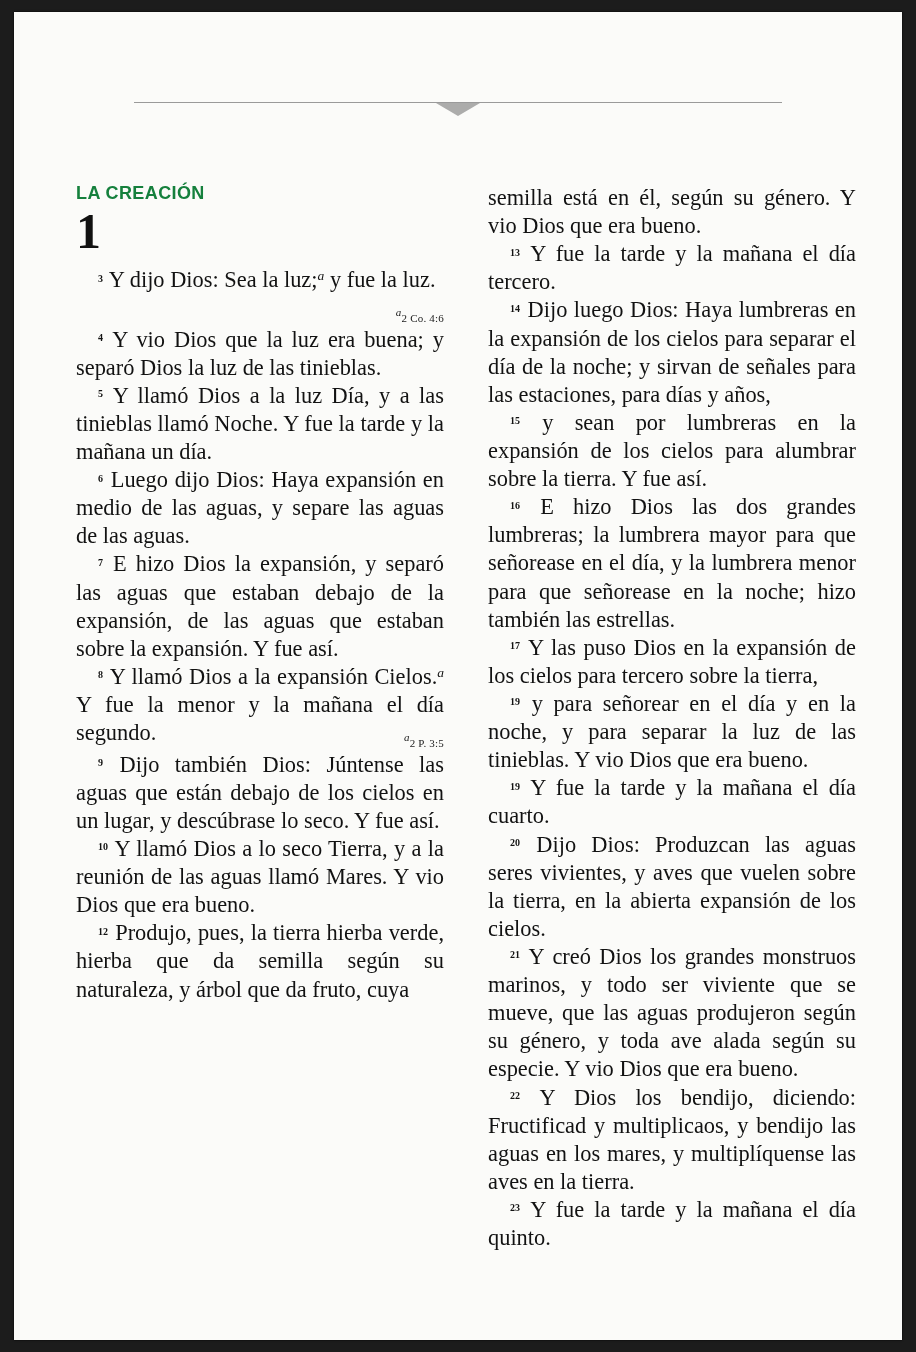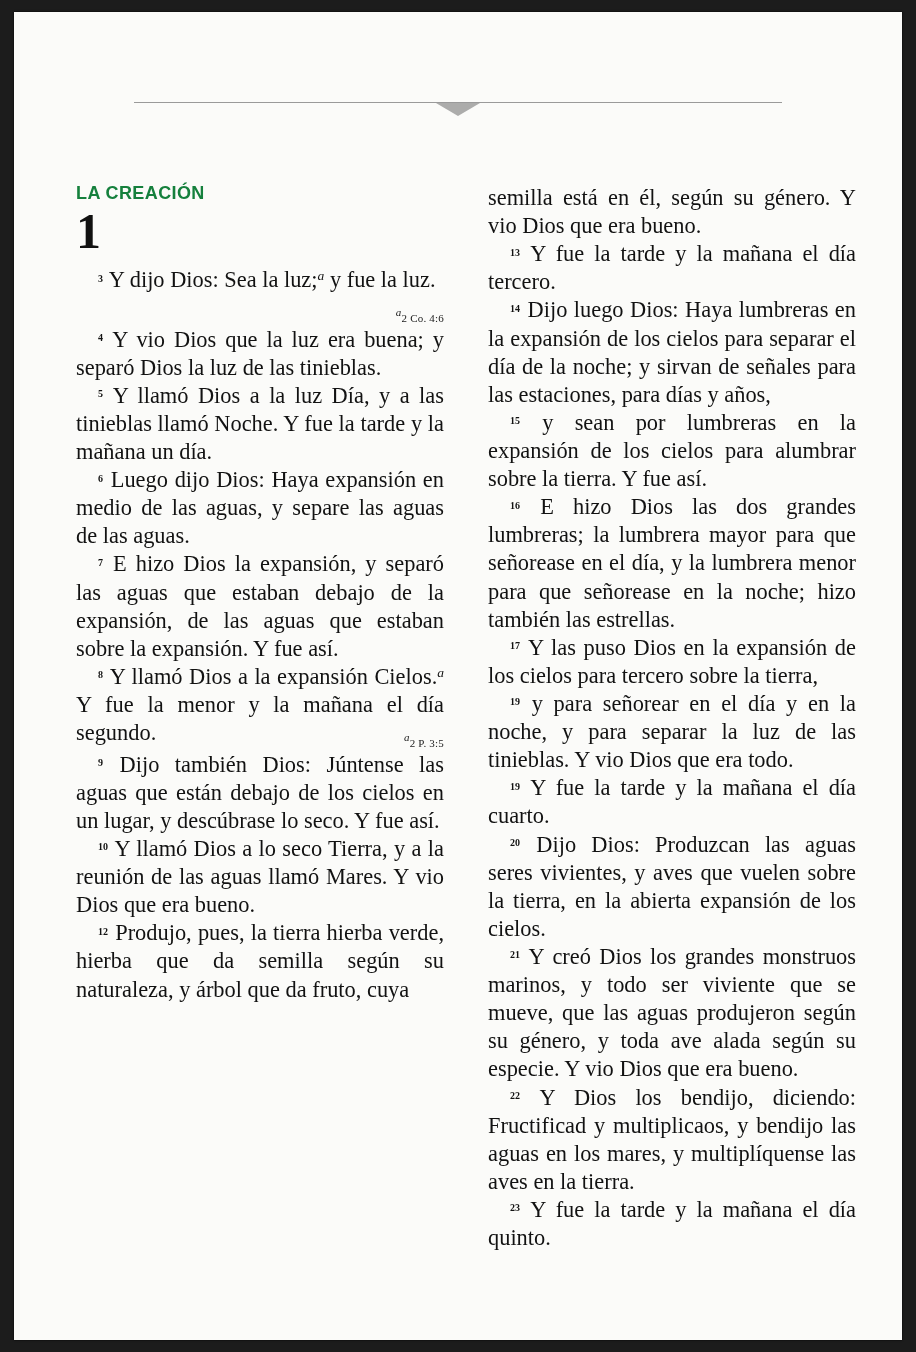--- a/index.html
+++ b/index.html
@@ -234,21 +234,21 @@
           <span>E hizo Dios las dos grandes lumbreras; la lumbrera mayor para que señorease en el día, y la lumbrera menor para que señorease en la noche; hizo también las estrellas.</span>
         </p>
 
         <p class="v">
           <span class="vn">17</span>
           <span>Y las puso Dios en la expansión de los cielos para tercero sobre la tierra,</span>
         </p>
 
         <p class="v">
           <span class="vn">19</span>
-          <span>y para señorear en el día y en la noche, y para separar la luz de las tinieblas. Y vio Dios que era todo.</span>
+          <span>y para señorear en el día y en la noche, y para separar la luz de las tinieblas. Y vio Dios que era bueno.</span>
         </p>
 
         <p class="v">
           <span class="vn">19</span>
           <span>Y fue la tarde y la mañana el día cuarto.</span>
         </p>
 
         <p class="v">
           <span class="vn">20</span>
           <span>Dijo Dios: Produzcan las aguas seres vivientes, y aves que vuelen sobre la tierra, en la abierta expansión de los cielos.</span>

